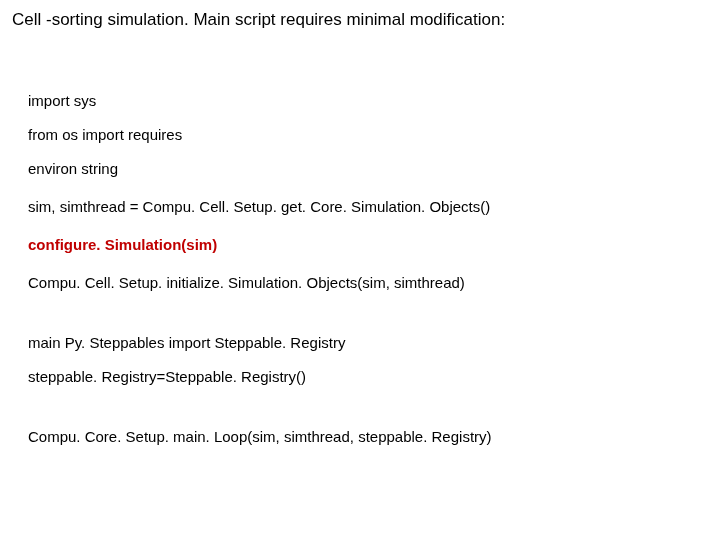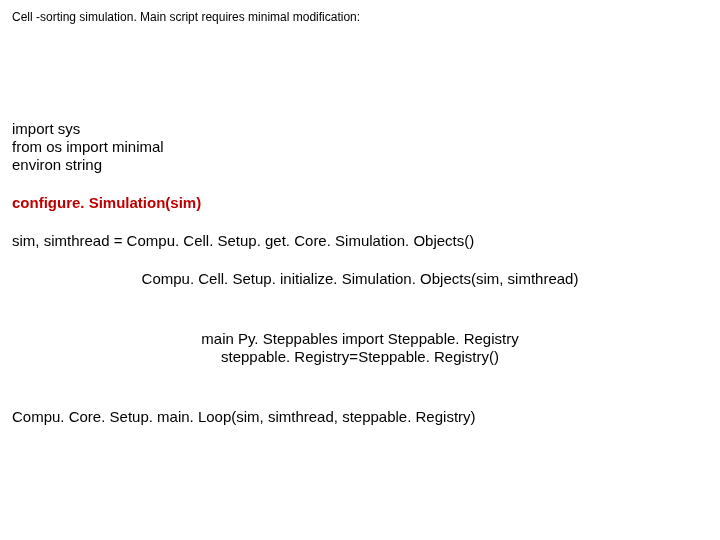--- a/index.html
+++ b/index.html
@@ -11,59 +11,58 @@
     font-family: Arial, Helvetica, sans-serif;
     font-size: 15px;
     color: #000000;
     box-sizing: border-box;
   }
   .page {
     padding: 10px 12px;
     line-height: 1.2;
   }
   .title {
-    font-size: 12px;
-    margin-bottom: 96px;
+    font-size: 17px;
+    margin-bottom: 62px;
   }
   .tight {
-    margin: 0;
+    margin: 16px;
     padding: 0;
   }
   .block {
     margin-bottom: 20px;
   }
   .big-gap {
     margin-bottom: 42px;
-    text-align: center;
   }
   .highlight {
     font-weight: bold;
     color: #c00000;
   }
 </style>
 </head>
 <body>
 
 <div class="page">
 
   <div class="title">Cell -sorting simulation. Main script requires minimal modification:</div>
 
   <div class="block">
     <div class="tight">import sys</div>
-    <div class="tight">from os import minimal</div>
+    <div class="tight">from os import requires</div>
     <div class="tight">environ string</div>
   </div>
 
 
   <div class="block">
-    <div class="tight highlight">configure. Simulation(sim)</div>
+    <div class="tight">sim, simthread = Compu. Cell. Setup. get. Core. Simulation. Objects()</div>
   </div>
 
   <div class="block">
-    <div class="tight">sim, simthread = Compu. Cell. Setup. get. Core. Simulation. Objects()</div>
+    <div class="tight highlight">configure. Simulation(sim)</div>
   </div>
 
   <div class="big-gap">
     <div class="tight">Compu. Cell. Setup. initialize. Simulation. Objects(sim, simthread)</div>
   </div>
 
   <div class="big-gap">
     <div class="tight">main Py. Steppables import Steppable. Registry</div>
     <div class="tight">steppable. Registry=Steppable. Registry()</div>
   </div>

